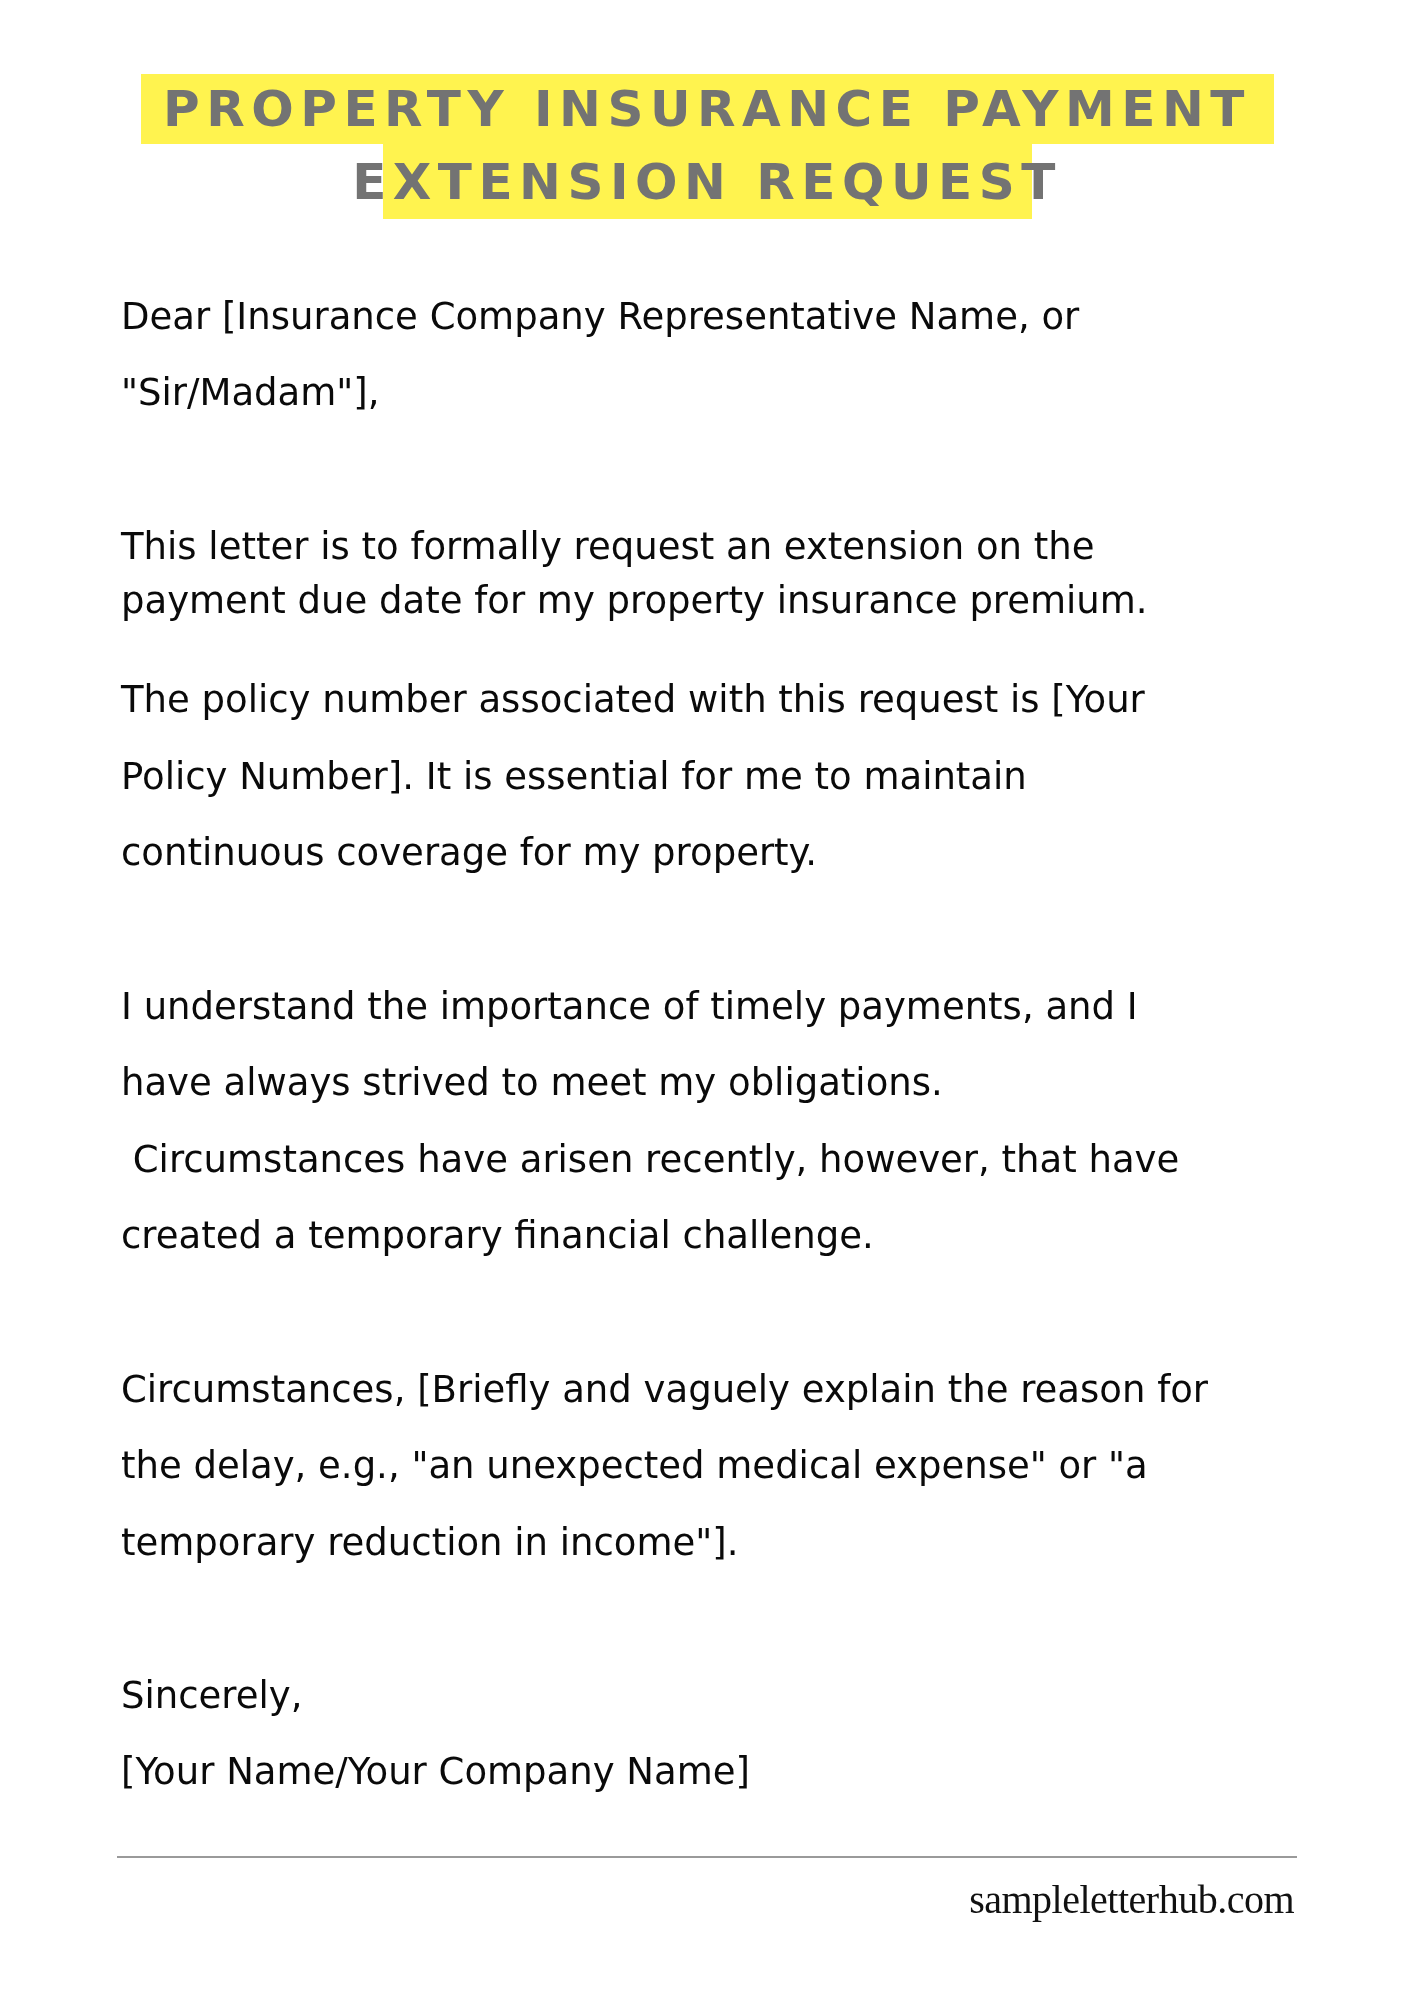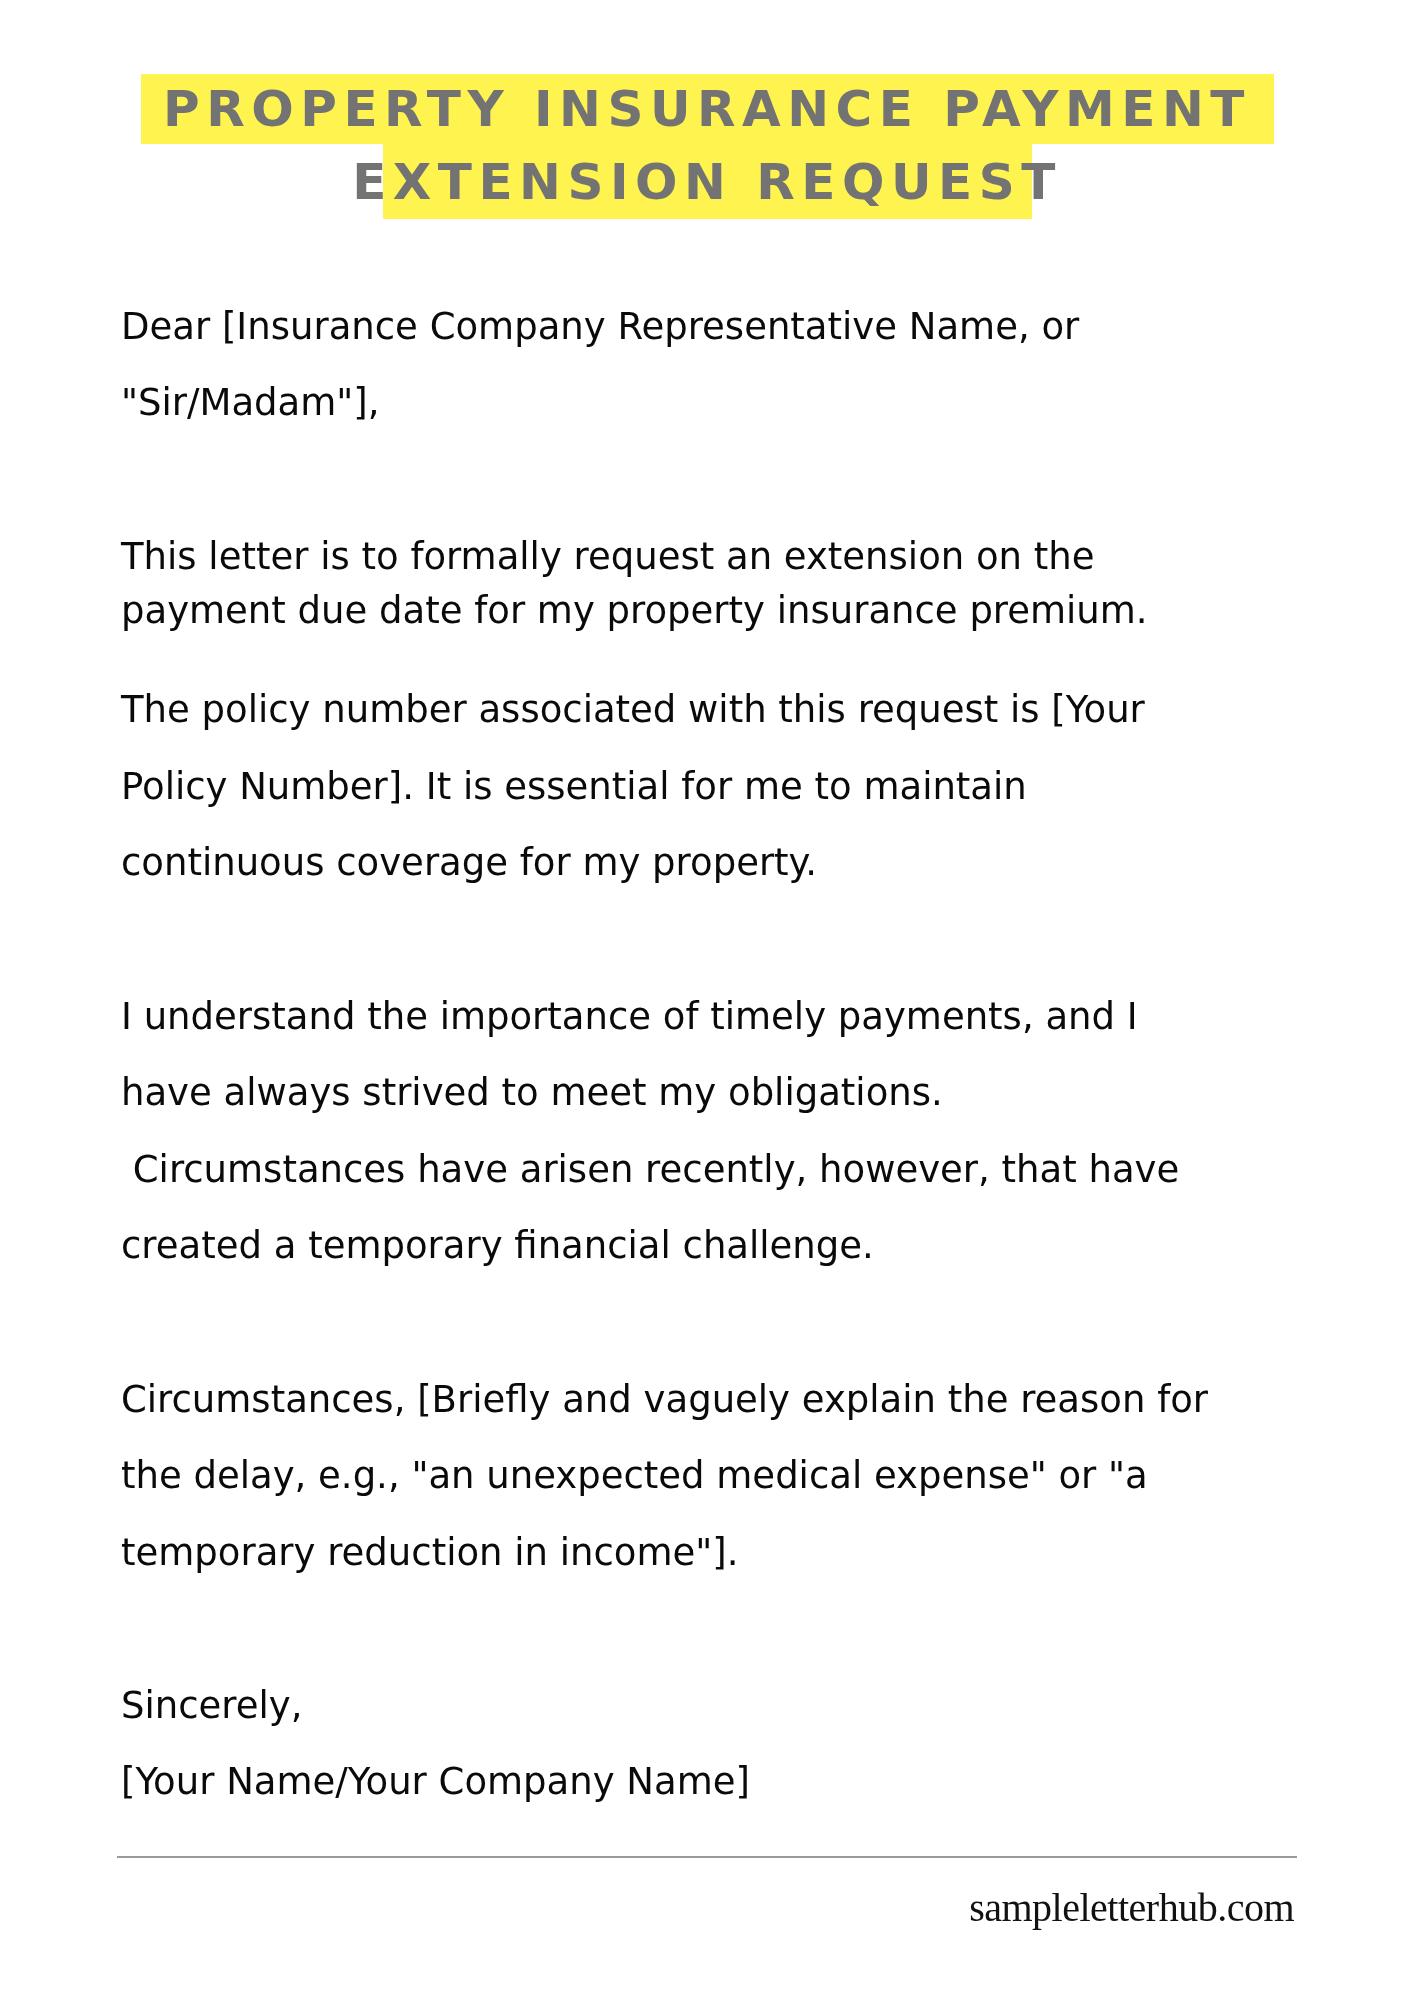--- a/index.html
+++ b/index.html
@@ -46,40 +46,38 @@
     top: 0;
     font-family: "DejaVu Sans", sans-serif;
     font-size: 37px;
     color: #0a0a0a;
   }
   .line {
     position: absolute;
     left: 0;
     white-space: pre;
     line-height: 1;
-    margin-top: 10px;
   }
   .divider {
     position: absolute;
     left: 117px;
     top: 1856px;
     width: 1180px;
     height: 2px;
     background: #9a9a9a;
   }
   .footer-site {
     position: absolute;
     right: 120px;
     top: 1880px;
     font-family: "Liberation Serif", "DejaVu Serif", serif;
     font-size: 40px;
     color: #111;
     letter-spacing: -0.5px;
     line-height: 1;
-    margin-top: 8px;
   }
 </style>
 </head>
 <body>
 
 <div>
 
   <div class="title-row" id="title-line-1">
     <div class="title-box">PROPERTY INSURANCE PAYMENT</div>
   </div>

